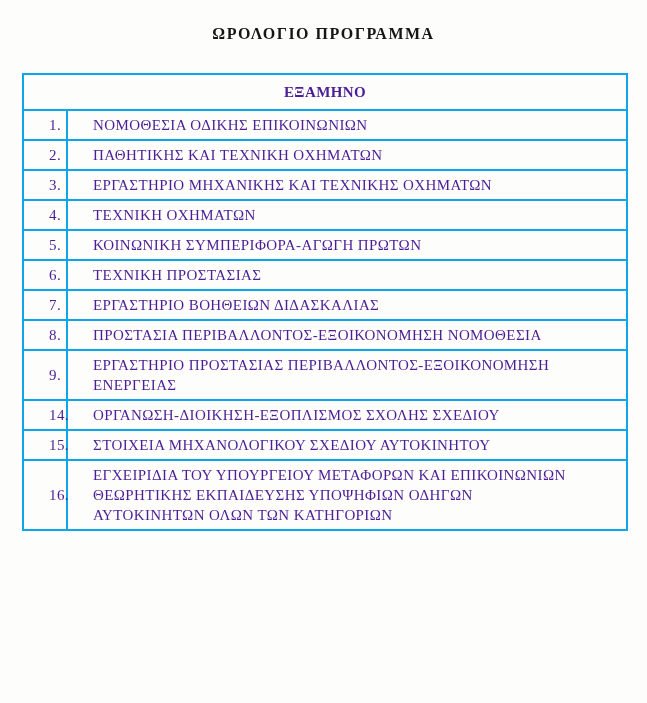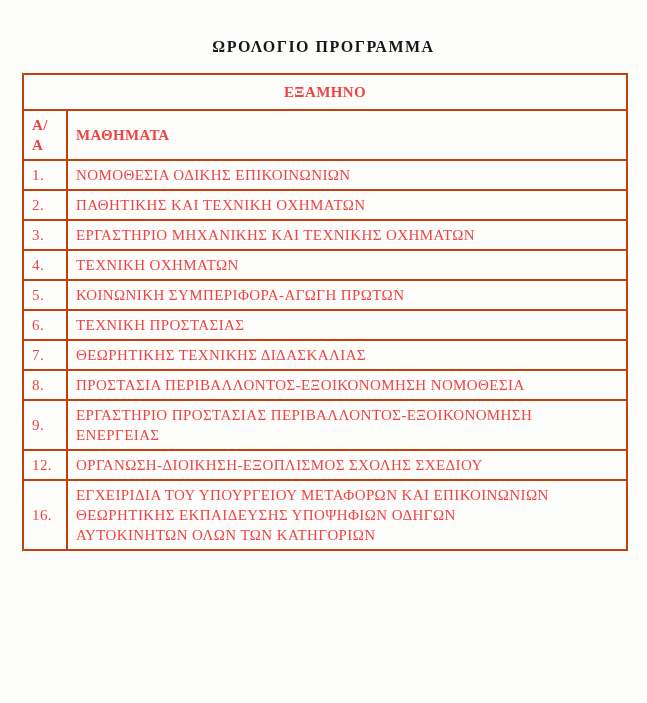--- a/index.html
+++ b/index.html
@@ -12,44 +12,44 @@
     width: 647px;
     height: 703px;
     background: #fdfdfc;
     color: #1b1b1b;
     font-family: "Liberation Serif", "DejaVu Serif", serif;
     overflow: hidden;
     box-sizing: border-box;
   }
   .doc-title {
     margin: 0;
-    padding-top: 38px;
+    padding-top: 25px;
     text-align: center;
     font-size: 16px;
     font-weight: bold;
     letter-spacing: 1.5px;
     color: #161616;
   }
   table.schedule {
     position: absolute;
     left: 22px;
     top: 73px;
     width: 606px;
     border-collapse: collapse;
     table-layout: fixed;
   }
   table.schedule td, table.schedule th {
-    border: 2px solid #c2410c;
-    padding: 4px 8px;
+    border: 2px solid #0ea5e9;
+    padding: 4px 25px;
     font-size: 15px;
     line-height: 20px;
     letter-spacing: 0.4px;
     vertical-align: middle;
     text-align: left;
-    color: #ef4444;
+    color: #4c1d95;
     box-sizing: border-box;
   }
   col.col-num { width: 44px; }
   .semester-cell {
     text-align: center !important;
     font-weight: bold;
     font-size: 16px;
     height: 36px;
     letter-spacing: 1px;
   }
@@ -77,24 +77,20 @@
 
   <table class="schedule">
     <colgroup>
       <col class="col-num">
       <col>
     </colgroup>
     <thead>
       <tr>
         <td colspan="2" class="semester-cell">ΕΞΑΜΗΝΟ</td>
       </tr>
-      <tr>
-        <th class="hdr">Α/Α</th>
-        <th class="hdr">ΜΑΘΗΜΑΤΑ</th>
-      </tr>
     </thead>
     <tbody id="rows-body">
 
     <tr>
           <td class="num-cell">1.</td>
           <td class="course-cell">ΝΟΜΟΘΕΣΙΑ ΟΔΙΚΗΣ ΕΠΙΚΟΙΝΩΝΙΩΝ</td>
         </tr>
         <tr>
           <td class="num-cell">2.</td>
           <td class="course-cell">ΠΑΘΗΤΙΚΗΣ ΚΑΙ ΤΕΧΝΙΚΗ ΟΧΗΜΑΤΩΝ</td>
@@ -110,34 +106,38 @@
         <tr>
           <td class="num-cell">5.</td>
           <td class="course-cell">ΚΟΙΝΩΝΙΚΗ ΣΥΜΠΕΡΙΦΟΡΑ-ΑΓΩΓΗ ΠΡΩΤΩΝ</td>
         </tr>
         <tr>
           <td class="num-cell">6.</td>
           <td class="course-cell">ΤΕΧΝΙΚΗ ΠΡΟΣΤΑΣΙΑΣ</td>
         </tr>
         <tr>
           <td class="num-cell">7.</td>
-          <td class="course-cell">ΘΕΩΡΗΤΙΚΗΣ ΤΕΧΝΙΚΗΣ ΔΙΔΑΣΚΑΛΙΑΣ</td>
+          <td class="course-cell">ΕΡΓΑΣΤΗΡΙΟ ΒΟΗΘΕΙΩΝ ΔΙΔΑΣΚΑΛΙΑΣ</td>
         </tr>
         <tr>
           <td class="num-cell">8.</td>
           <td class="course-cell">ΠΡΟΣΤΑΣΙΑ ΠΕΡΙΒΑΛΛΟΝΤΟΣ-ΕΞΟΙΚΟΝΟΜΗΣΗ ΝΟΜΟΘΕΣΙΑ</td>
         </tr>
         <tr>
           <td class="num-cell">9.</td>
           <td class="course-cell">ΕΡΓΑΣΤΗΡΙΟ ΠΡΟΣΤΑΣΙΑΣ ΠΕΡΙΒΑΛΛΟΝΤΟΣ-ΕΞΟΙΚΟΝΟΜΗΣΗ
 ΕΝΕΡΓΕΙΑΣ</td>
         </tr>
         <tr>
-          <td class="num-cell">12.</td>
+          <td class="num-cell">14.</td>
           <td class="course-cell">ΟΡΓΑΝΩΣΗ-ΔΙΟΙΚΗΣΗ-ΕΞΟΠΛΙΣΜΟΣ ΣΧΟΛΗΣ ΣΧΕΔΙΟΥ</td>
+        </tr>
+        <tr>
+          <td class="num-cell">15.</td>
+          <td class="course-cell">ΣΤΟΙΧΕΙΑ ΜΗΧΑΝΟΛΟΓΙΚΟΥ ΣΧΕΔΙΟΥ ΑΥΤΟΚΙΝΗΤΟΥ</td>
         </tr>
         <tr>
           <td class="num-cell">16.</td>
           <td class="course-cell">ΕΓΧΕΙΡΙΔΙΑ ΤΟΥ ΥΠΟΥΡΓΕΙΟΥ ΜΕΤΑΦΟΡΩΝ ΚΑΙ ΕΠΙΚΟΙΝΩΝΙΩΝ
 ΘΕΩΡΗΤΙΚΗΣ ΕΚΠΑΙΔΕΥΣΗΣ ΥΠΟΨΗΦΙΩΝ ΟΔΗΓΩΝ
 ΑΥΤΟΚΙΝΗΤΩΝ ΟΛΩΝ ΤΩΝ ΚΑΤΗΓΟΡΙΩΝ</td>
         </tr>
       </tbody>
   </table>
 

